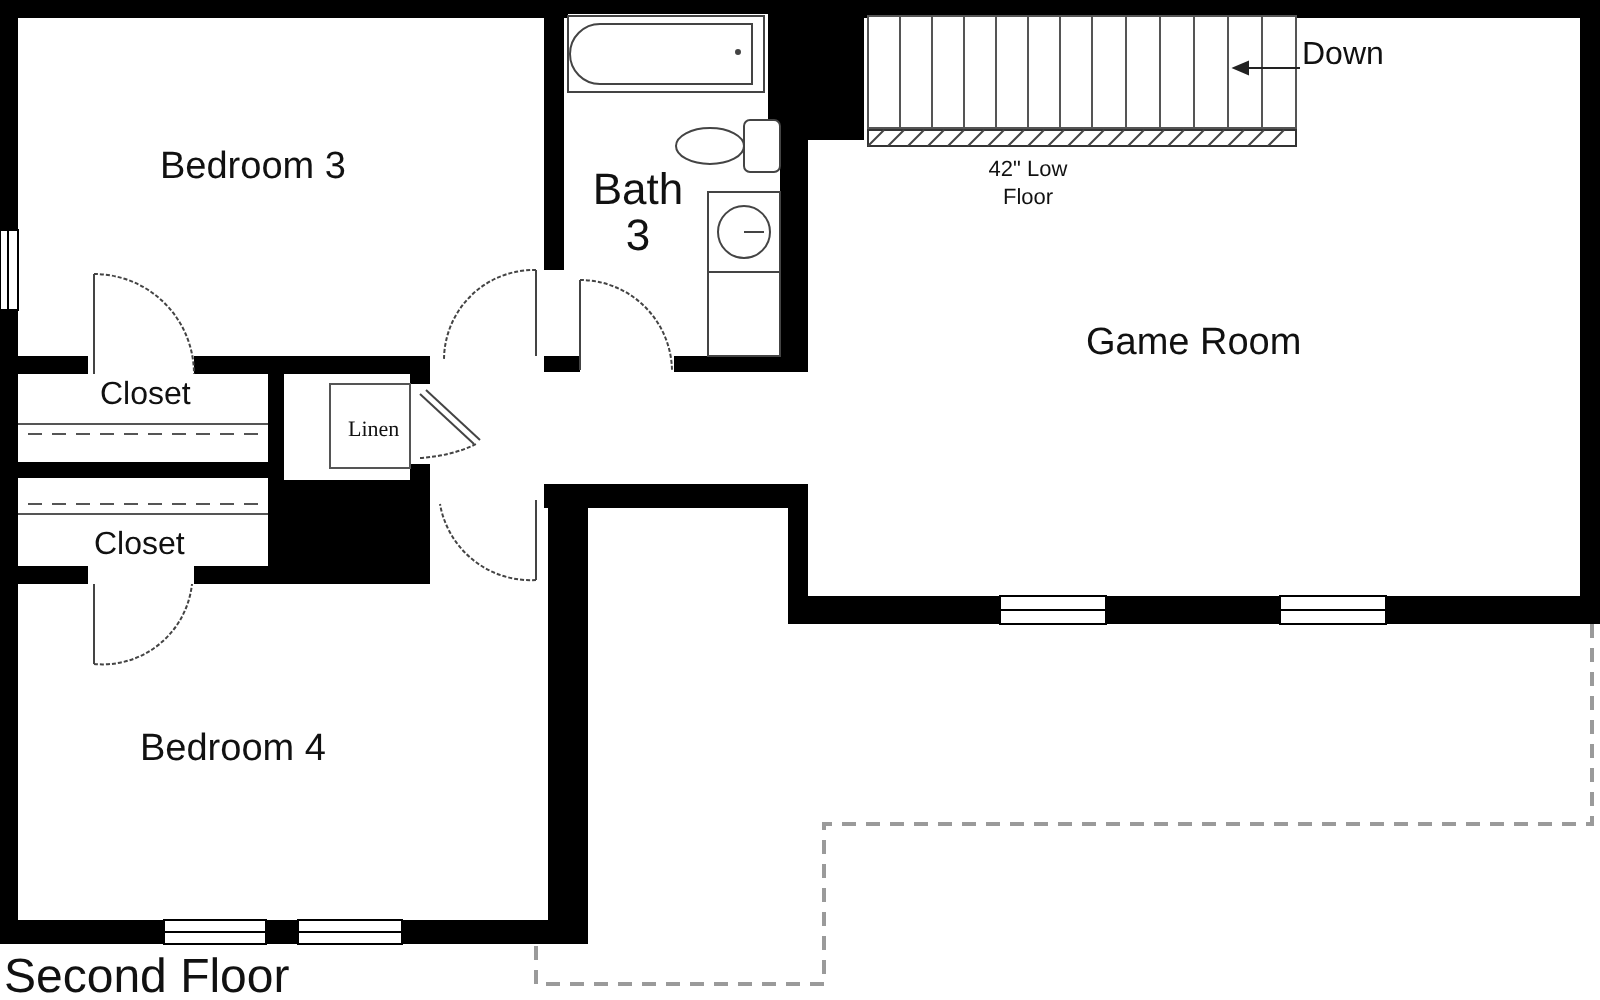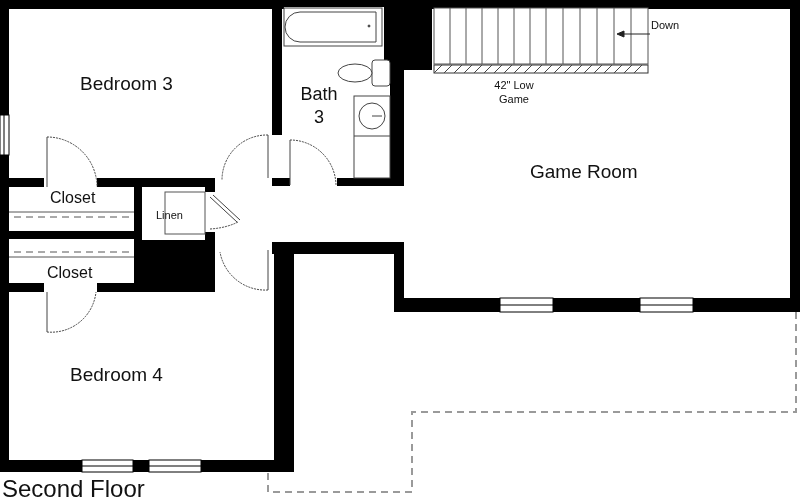--- a/index.html
+++ b/index.html
@@ -1,20 +1,20 @@
 <!DOCTYPE html>
 <html><head>
 <meta charset="utf-8">
 <style>
   html,body{margin:0;padding:0;background:#ffffff;}
   body{width:800px;height:500px;overflow:hidden;position:relative;font-family:"Liberation Sans", sans-serif;}
   #plan{position:absolute;left:0;top:0;}
   .lbl{position:absolute;color:#111;font-family:"Liberation Sans", sans-serif;white-space:nowrap;}
   .room-lg{font-size:19px;}
-  .room-md{font-size:18px;text-align:center;line-height:23px;}
+  .room-md{font-size:22px;text-align:center;line-height:23px;}
   .small{font-size:16px;}
   .tiny{font-size:11px;text-align:center;line-height:14px;}
   .title{font-size:24px;}
 </style>
 </head>
 <body>
 
 <svg id="plan" width="800" height="500" viewBox="0 0 800 500" xmlns="http://www.w3.org/2000/svg">
 
   <g fill="none" stroke="#9a9a9a" stroke-width="2" stroke-dasharray="7,5">
@@ -155,23 +155,23 @@
     <line x1="213" y1="195" x2="240" y2="220"></line>
     <path d="M210 229 Q226 228 238 222" stroke-dasharray="2,1"></path>
   </g>
 </svg>
 
 <div class="lbl room-lg" style="left:80px;top:73px;">Bedroom 3</div>
 <div class="lbl room-md" style="left:296px;top:83px;width:46px;">
   <div>Bath</div>
   <div>3</div>
 </div>
-<div class="lbl room-lg" style="left:530px;top:161px;">Game Room</div>
+<div class="lbl room-lg" style="left:543px;top:161px;">Game Room</div>
 <div class="lbl room-lg" style="left:70px;top:364px;">Bedroom 4</div>
 <div class="lbl small" style="left:50px;top:189px;">Closet</div>
 <div class="lbl small" style="left:47px;top:264px;">Closet</div>
-<div class="lbl small" style="left:156px;top:209px;font-size:11px;">Linen</div>
-<div class="lbl small" style="left:651px;top:19px;font-size:11px;">Down</div>
+<div class="lbl small" style="left:174px;top:209px;font-size:11px;font-family:Liberation Serif, serif;">Linen</div>
+<div class="lbl small" style="left:651px;top:19px;font-size:16px;">Down</div>
 <div class="lbl tiny" style="left:484px;top:78px;width:60px;">
   <div>42" Low</div>
-  <div>Game</div>
+  <div>Floor</div>
 </div>
 <div class="lbl title" style="left:2px;top:475px;">Second Floor</div>
 
 </body></html>

